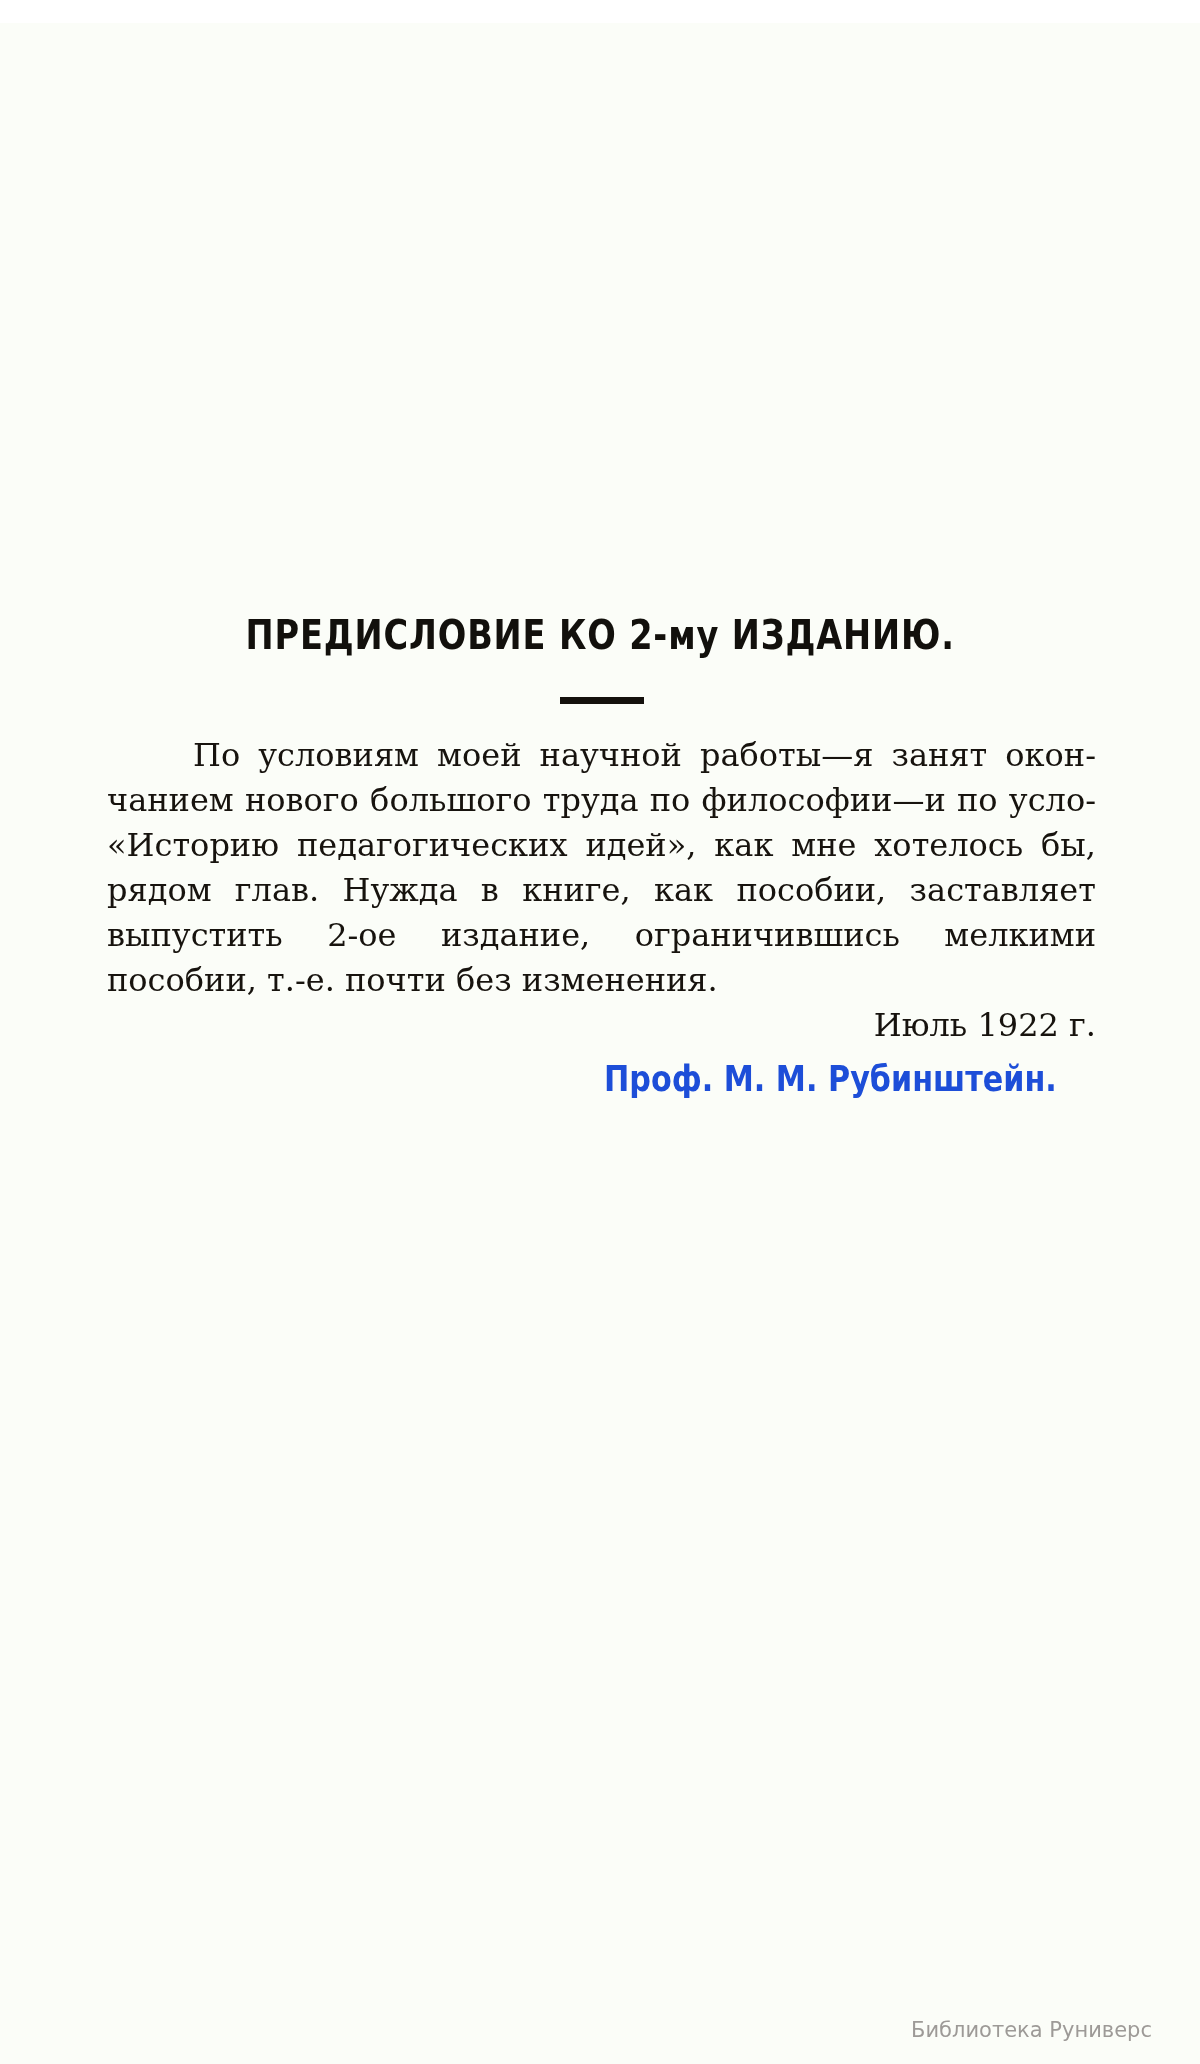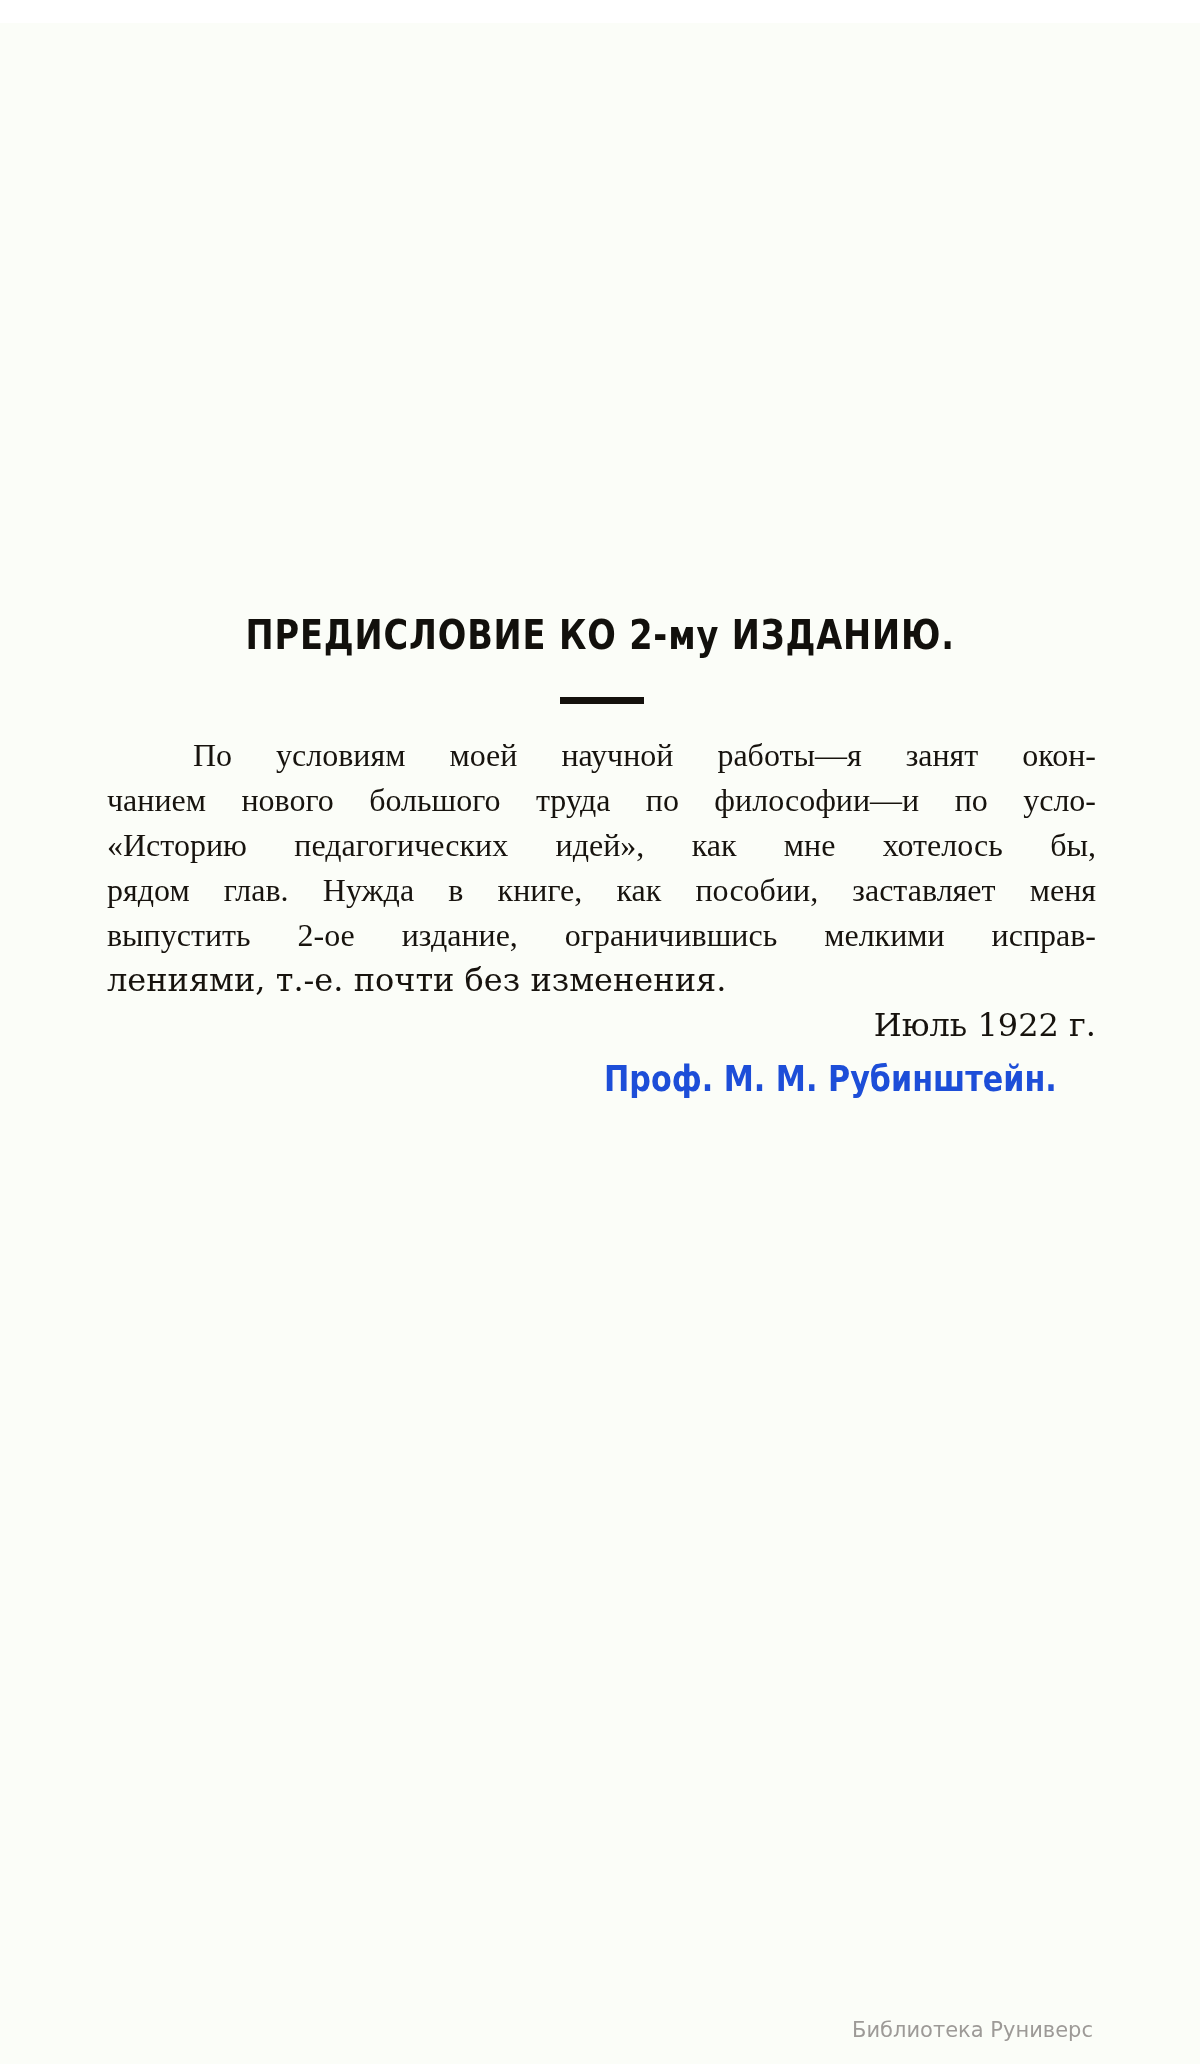--- a/index.html
+++ b/index.html
@@ -55,21 +55,20 @@
   }
   .line {
     height: 45px;
     overflow: hidden;
     white-space: normal;
   }
   .just {
     text-align: justify;
     text-align-last: justify;
     text-justify: inter-word;
-    font-family: Liberation Serif, serif;
   }
   .just::after {
     content: "";
     display: inline-block;
     width: 100%;
     height: 0;
   }
   .indent-first {
     padding-left: 86px;
   }
@@ -90,21 +89,21 @@
     color: #1d4ed8;
   }
   .signature-line .squeeze {
     display: inline-block;
     transform: scaleX(0.84);
     transform-origin: left center;
   }
   
   .watermark {
     position: absolute;
-    left: 852px;
+    left: 911px;
     top: 1994px;
     font-family: "DejaVu Sans", sans-serif;
     font-size: 21px;
     line-height: 26px;
     color: #9d9a97;
     white-space: nowrap;
   }
 </style>
 </head>
 <body>
@@ -116,21 +115,21 @@
   </div>
 
   <div class="divider"></div>
 
   <div class="body-block">
     <div class="line just indent-first">По условиям моей научной работы—я занят окон-</div>
     <div class="line just">чанием нового большого труда по философии—и по усло-</div>
     <div class="line just">«Историю педагогических идей», как мне хотелось бы,</div>
     <div class="line just">рядом глав. Нужда в книге, как пособии, заставляет меня</div>
     <div class="line just">выпустить 2-ое издание, ограничившись мелкими исправ-</div>
-    <div class="line">лениями, т.-е. почти без изменения.</div>
+    <div class="line">пособии, т.-е. почти без изменения.</div>
 
     <div class="date-line">Июль 1922 г.</div>
 
     <div class="signature-line">
       <span class="squeeze">Проф. М. М. Рубинштейн.</span>
     </div>
   </div>
 
   <div class="watermark">Библиотека Руниверс</div>
 

